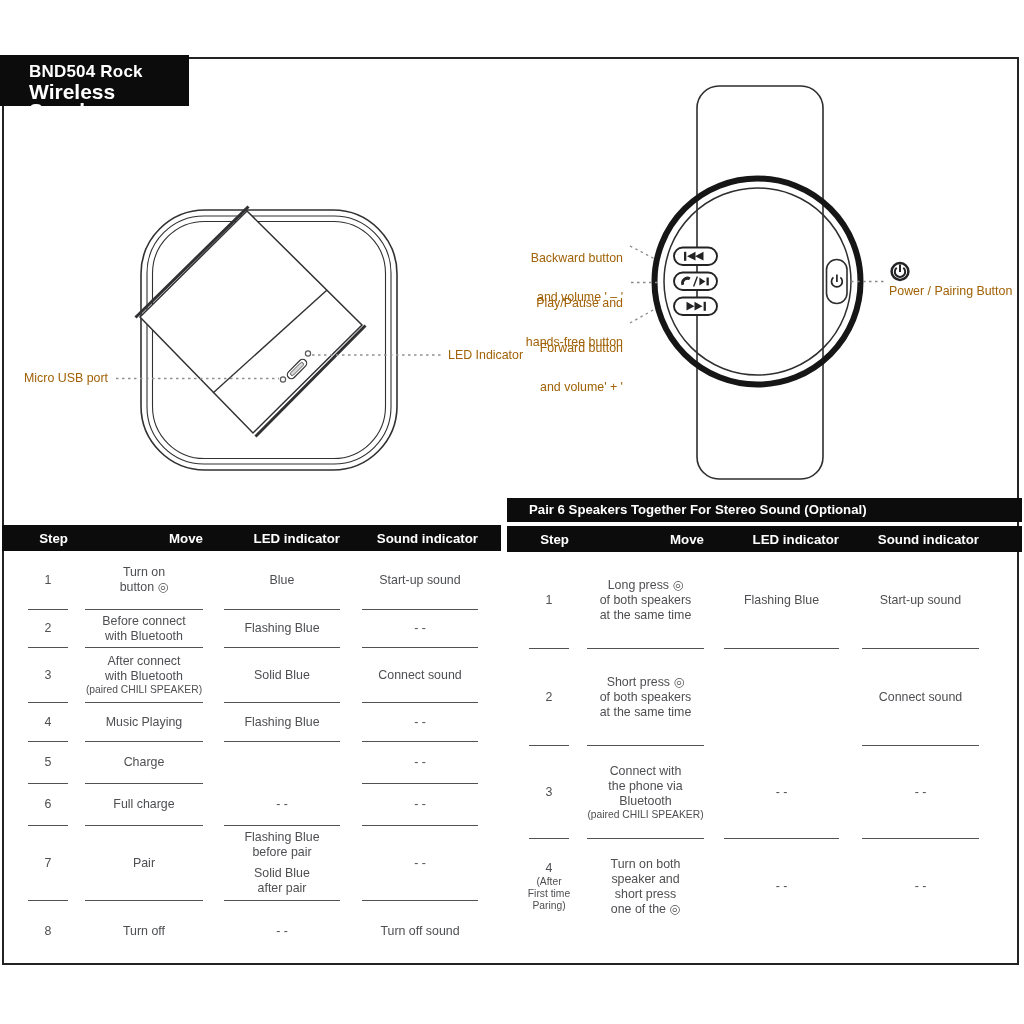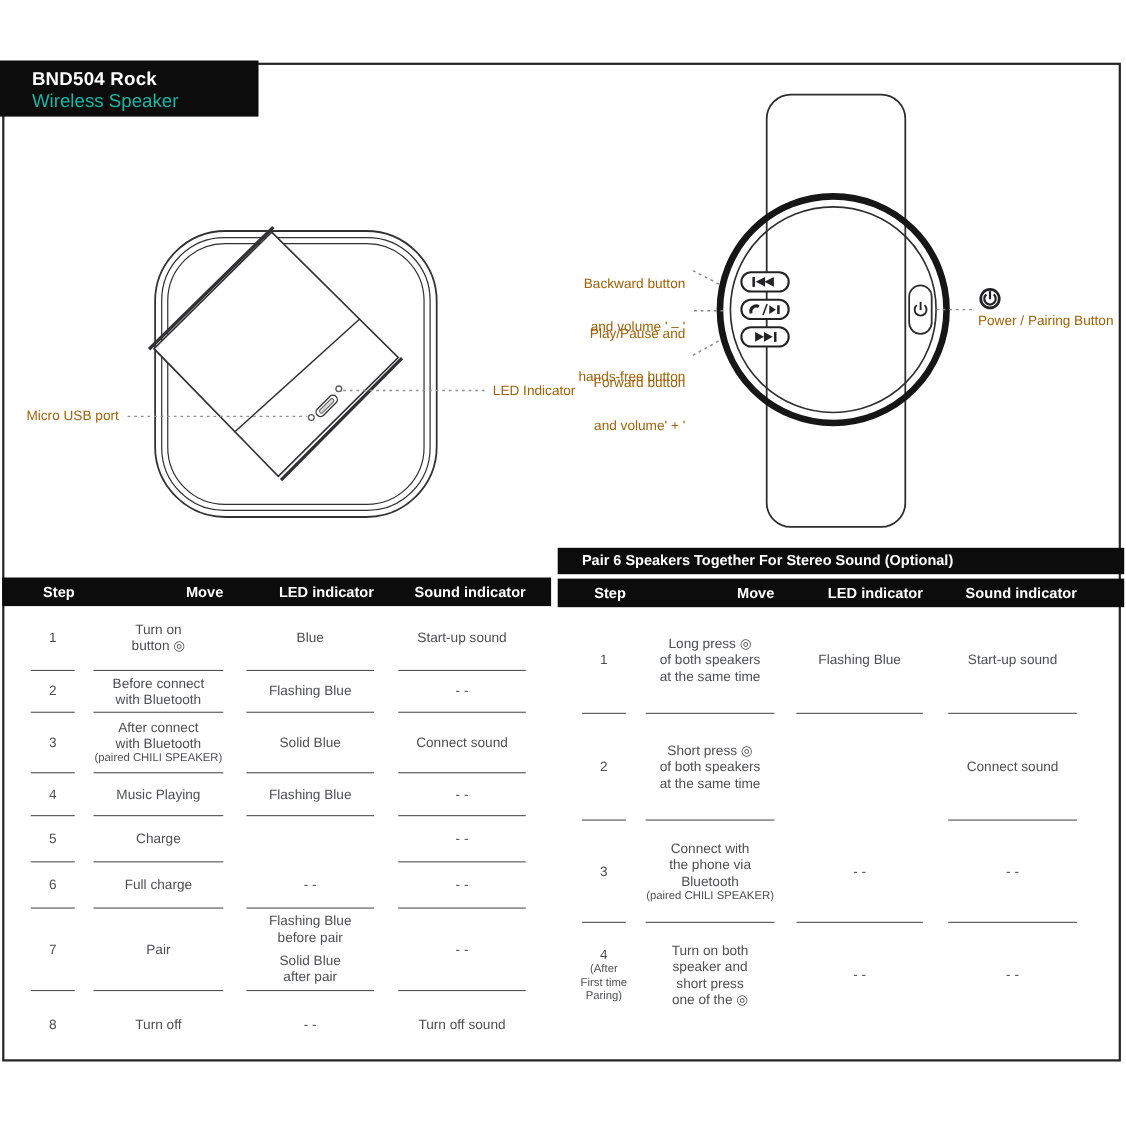--- a/index.html
+++ b/index.html
@@ -2,24 +2,24 @@
 <html><head>
 <meta charset="utf-8">
 <style>
   html,body{margin:0;padding:0;background:#ffffff;}
   body{width:1024px;height:1024px;position:relative;overflow:hidden;
        font-family:"Liberation Sans","DejaVu Sans",sans-serif;color:#4e4f52;}
   .abs{position:absolute;}
   
   #page-frame{left:2px;top:57px;width:1017px;height:908px;border:2px solid #232325;box-sizing:border-box;background:#fff;}
   
-  #title-block{left:0;top:55px;width:235px;height:51px;background:#0c0c0c;color:#fff;
+  #title-block{left:0;top:55px;width:189px;height:51px;background:#0c0c0c;color:#fff;
                padding:6px 0 0 29px;box-sizing:border-box;}
   #title-model{font-size:17px;font-weight:bold;letter-spacing:.2px;line-height:21px;}
-  #title-product{font-size:17px;font-weight:normal;color:#14b8a6;line-height:19px;}
+  #title-product{font-size:21px;font-weight:bold;color:#ffffff;line-height:19px;}
   
   .dlabel{font-size:12.4px;line-height:13px;color:#a16207;white-space:pre;}
   .r{text-align:right;}
   #micro-usb-label{left:24px;top:372px;width:86px;text-align:left;}
   #led-indicator-label{left:448px;top:349px;}
   #backward-label{left:498px;top:226px;width:125px;}
   #play-label{left:498px;top:271px;width:125px;}
   #forward-label{left:498px;top:316px;width:125px;}
   #power-label{left:889px;top:285px;width:140px;}
   

